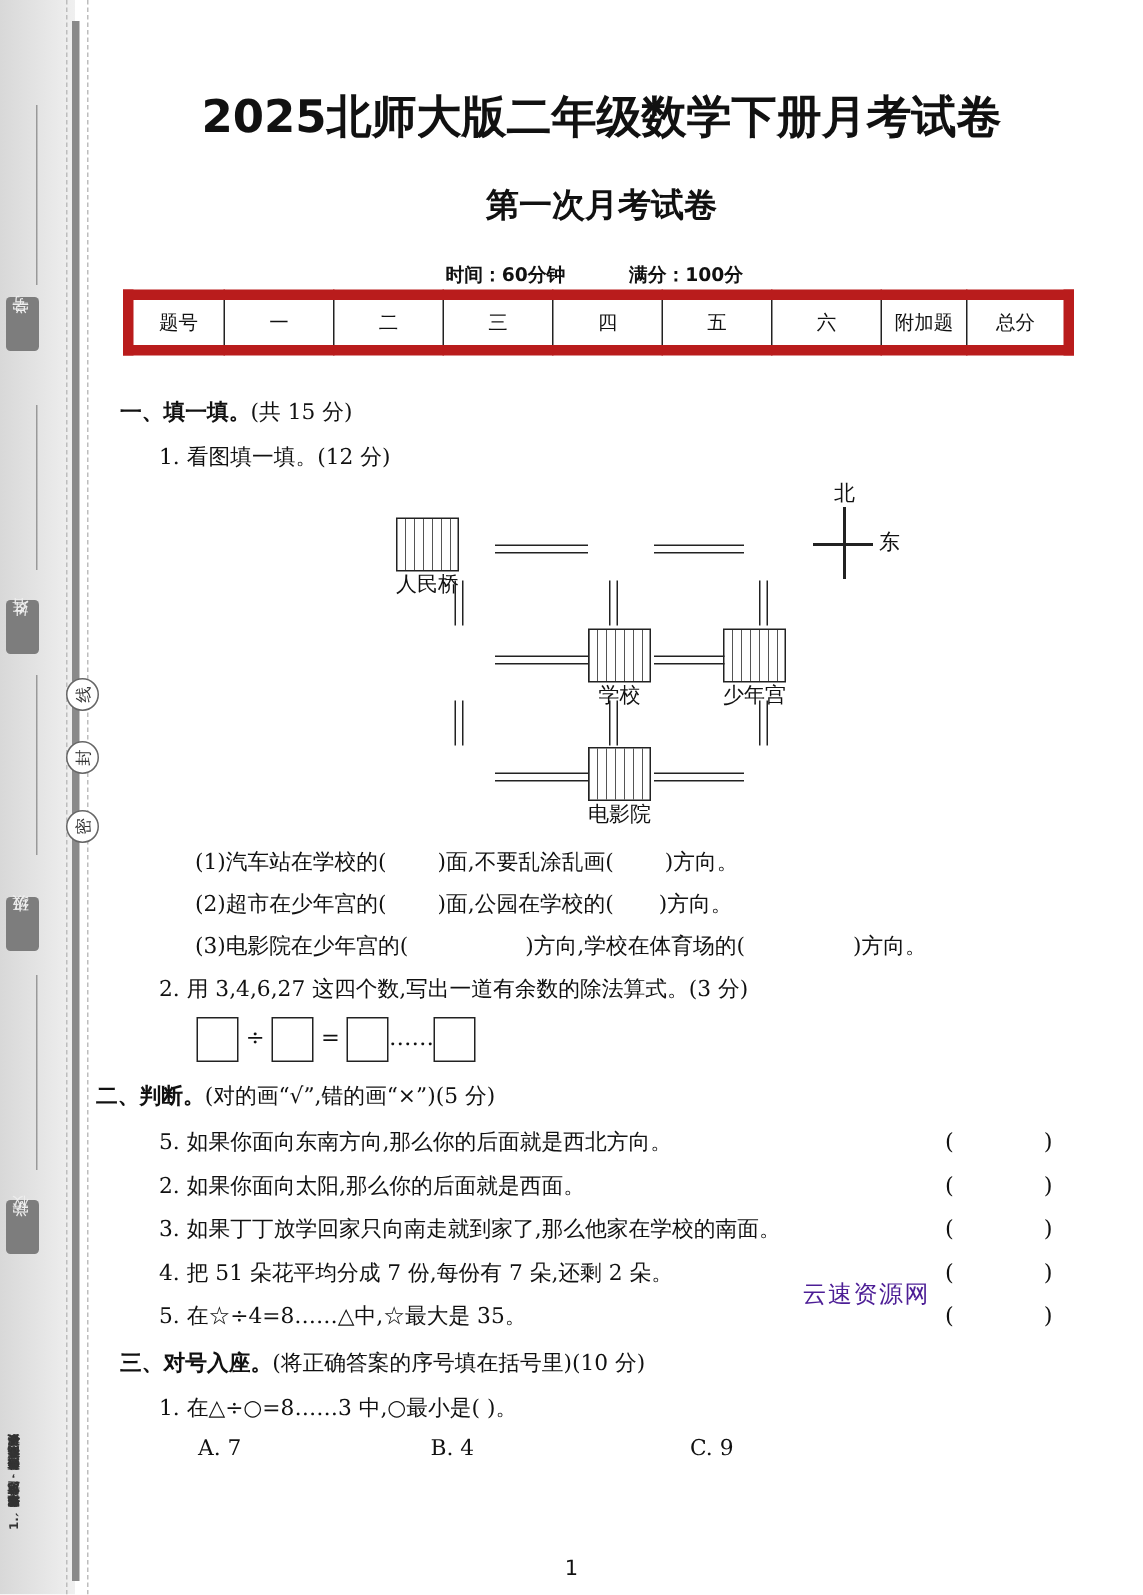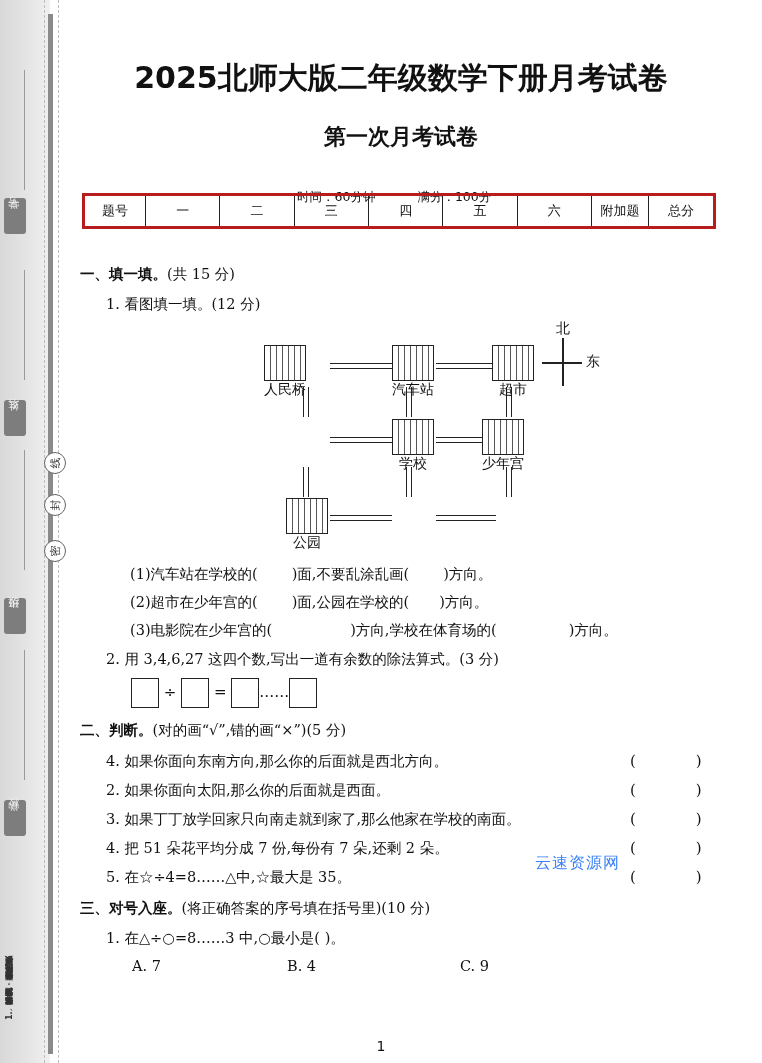--- a/index.html
+++ b/index.html
@@ -6,35 +6,35 @@
   body{width:762px;height:1063px;background:#fff;position:relative;overflow:hidden;font-family:"DejaVu Serif","Liberation Serif",serif;color:#111;}
   .margin{position:absolute;left:0;top:0;width:50px;height:1063px;background:linear-gradient(90deg,#d8d8d8 0%,#e6e6e6 60%,#f0f0f0 100%);}
   .margin-stripe{position:absolute;left:48px;top:14px;width:5px;height:1040px;background:#8a8a8a;}
   .dash{position:absolute;top:0;height:1063px;border-left:1px dashed #bdbdbd;}
   .vtag{position:absolute;left:4px;width:22px;height:36px;background:#7d7d7d;color:#eee;border-radius:3px;font-size:11px;display:flex;align-items:center;justify-content:center;writing-mode:vertical-rl;transform:rotate(180deg);letter-spacing:2px;}
   .vline{position:absolute;left:24px;width:1px;background:#999;}
   .seal{position:absolute;left:44px;width:20px;height:20px;border:1px solid #666;border-radius:50%;background:#fff;font-size:11px;display:flex;align-items:center;justify-content:center;transform:rotate(-90deg);color:#333;}
   .note{position:absolute;left:4px;top:870px;width:36px;height:150px;font-size:8px;line-height:11px;writing-mode:vertical-rl;transform:rotate(180deg);color:#333;font-family:"DejaVu Sans",sans-serif;font-weight:bold;}
   .title{position:absolute;left:0;right:0;top:58px;text-align:center;font-family:"DejaVu Sans","Liberation Sans",sans-serif;font-weight:bold;font-size:30px;letter-spacing:0px;padding-left:40px;}
   .subtitle{position:absolute;left:0;right:0;top:122px;text-align:center;font-family:"DejaVu Sans","Liberation Sans",sans-serif;font-weight:bold;font-size:22px;padding-left:40px;}
-  .meta{position:absolute;left:285px;top:189px;font-family:"DejaVu Sans",sans-serif;font-weight:normal;font-size:12.5px;padding-left:12px;}
+  .meta{position:absolute;left:285px;top:175px;font-family:"DejaVu Sans",sans-serif;font-weight:bold;font-size:12.5px;padding-left:12px;}
   .meta span{margin-right:38px;}
   table.score{position:absolute;left:82px;top:193px;width:634px;border-collapse:collapse;font-size:13px;}
   table.score td{border:1px solid #222;height:28px;text-align:center;}
-  table.score{border:3px solid #b91c1c;}
+  table.score{border:7px solid #b91c1c;}
   .line{position:absolute;font-size:14.5px;white-space:nowrap;}
   .sec{font-weight:bold;font-family:"DejaVu Sans",sans-serif;}
   .paren{position:absolute;font-size:15px;}
   .box{display:inline-block;width:26px;height:28px;border:1.5px solid #222;vertical-align:middle;}
   .mapwrap{position:absolute;left:240px;top:315px;width:380px;height:250px;}
   .node{position:absolute;text-align:center;font-size:14px;}
   .icon{width:40px;height:34px;margin:0 auto;border:1.5px solid #222;background:repeating-linear-gradient(90deg,#fff 0 5px,#555 5px 6px);}
   .hroad{position:absolute;height:4px;border-top:1.5px solid #222;border-bottom:1.5px solid #222;}
   .vroad{position:absolute;width:4px;border-left:1.5px solid #222;border-right:1.5px solid #222;}
-  .watermark{position:absolute;left:535px;top:853px;font-size:16px;color:#3b82f6;font-family:"DejaVu Sans",sans-serif;letter-spacing:1px;}
+  .watermark{position:absolute;left:535px;top:853px;font-size:16px;color:#4c1d95;font-family:"DejaVu Sans",sans-serif;letter-spacing:1px;}
   .pagenum{position:absolute;left:0;right:0;top:1038px;text-align:center;font-family:"DejaVu Sans",sans-serif;font-size:14px;padding-left:0;}
 </style>
 </head>
 <body>
 
 <div class="margin"></div>
 <div class="dash" style="left:44px"></div>
 <div class="dash" style="left:58px"></div>
 <div class="margin-stripe"></div>
 
@@ -93,39 +93,31 @@
   <div class="vroad" style="left:166px;top:72px;height:30px"></div>
   <div class="vroad" style="left:266px;top:72px;height:30px"></div>
   <div class="vroad" style="left:63px;top:152px;height:30px"></div>
   <div class="vroad" style="left:166px;top:152px;height:30px"></div>
   <div class="vroad" style="left:266px;top:152px;height:30px"></div>
 
   <div class="node" style="left:0px;top:30px;width:90px">
     <div class="icon"></div>
     <div>人民桥</div>
   </div>
-  <div class="node" style="left:128px;top:30px;width:90px">
-    <div class="icon"></div>
-    <div>汽车站</div>
-  </div>
-  <div class="node" style="left:228px;top:30px;width:90px">
-    <div class="icon"></div>
-    <div>超市</div>
-  </div>
   <div class="node" style="left:128px;top:104px;width:90px">
     <div class="icon"></div>
     <div>学校</div>
   </div>
   <div class="node" style="left:218px;top:104px;width:90px">
     <div class="icon"></div>
     <div>少年宫</div>
   </div>
-  <div class="node" style="left:22px;top:183px;width:90px">
+  <div class="node" style="left:128px;top:183px;width:90px">
     <div class="icon"></div>
-    <div>公园</div>
+    <div>电影院</div>
   </div>
 
   <div style="position:absolute;left:300px;top:5px;width:80px;height:70px;">
     <div style="position:absolute;left:22px;top:18px;width:1.5px;height:48px;background:#222;"></div>
     <div style="position:absolute;left:2px;top:42px;width:40px;height:1.5px;background:#222;"></div>
     <div style="position:absolute;left:16px;top:0px;font-size:14px;">北</div>
     <div style="position:absolute;left:46px;top:33px;font-size:14px;">东</div>
   </div>
 </div>
 
@@ -141,25 +133,25 @@
 
 <div class="line" style="left:106px;top:650px">2. 用 3,4,6,27 这四个数,写出一道有余数的除法算式。(3 分)</div>
 <div class="line" style="left:131px;top:678px;font-size:15px">
   <span class="box"></span>
   <span>÷</span>
   <span class="box"></span>
   <span>=</span>
   <span class="box"></span><span>……</span><span class="box"></span>
 </div>
 
-<div class="line" style="left:80px;top:721px">
+<div class="line" style="left:64px;top:721px">
   <span class="sec">二、判断。</span><span>(对的画“√”,错的画“×”)(5 分)</span>
 </div>
 
-<div class="line" style="left:106px;top:752px">4. 如果你面向东南方向,那么你的后面就是西北方向。</div>
+<div class="line" style="left:106px;top:752px">5. 如果你面向东南方向,那么你的后面就是西北方向。</div>
 <div class="line" style="left:106px;top:781px">2. 如果你面向太阳,那么你的后面就是西面。</div>
 <div class="line" style="left:106px;top:810px">3. 如果丁丁放学回家只向南走就到家了,那么他家在学校的南面。</div>
 <div class="line" style="left:106px;top:839px">4. 把 51 朵花平均分成 7 份,每份有 7 朵,还剩 2 朵。</div>
 <div class="line" style="left:106px;top:868px">5. 在☆÷4=8……△中,☆最大是 35。</div>
 
 <div class="paren" style="left:630px;top:752px"><span>(</span><span style="display:inline-block;width:60px"></span><span>)</span></div>
 <div class="paren" style="left:630px;top:781px"><span>(</span><span style="display:inline-block;width:60px"></span><span>)</span></div>
 <div class="paren" style="left:630px;top:810px"><span>(</span><span style="display:inline-block;width:60px"></span><span>)</span></div>
 <div class="paren" style="left:630px;top:839px"><span>(</span><span style="display:inline-block;width:60px"></span><span>)</span></div>
 <div class="paren" style="left:630px;top:868px"><span>(</span><span style="display:inline-block;width:60px"></span><span>)</span></div>

